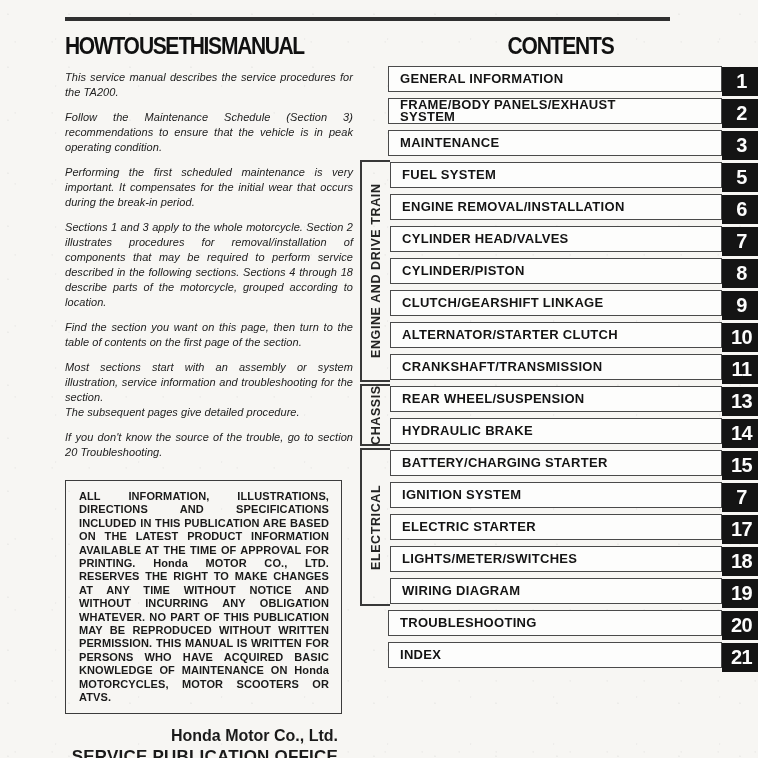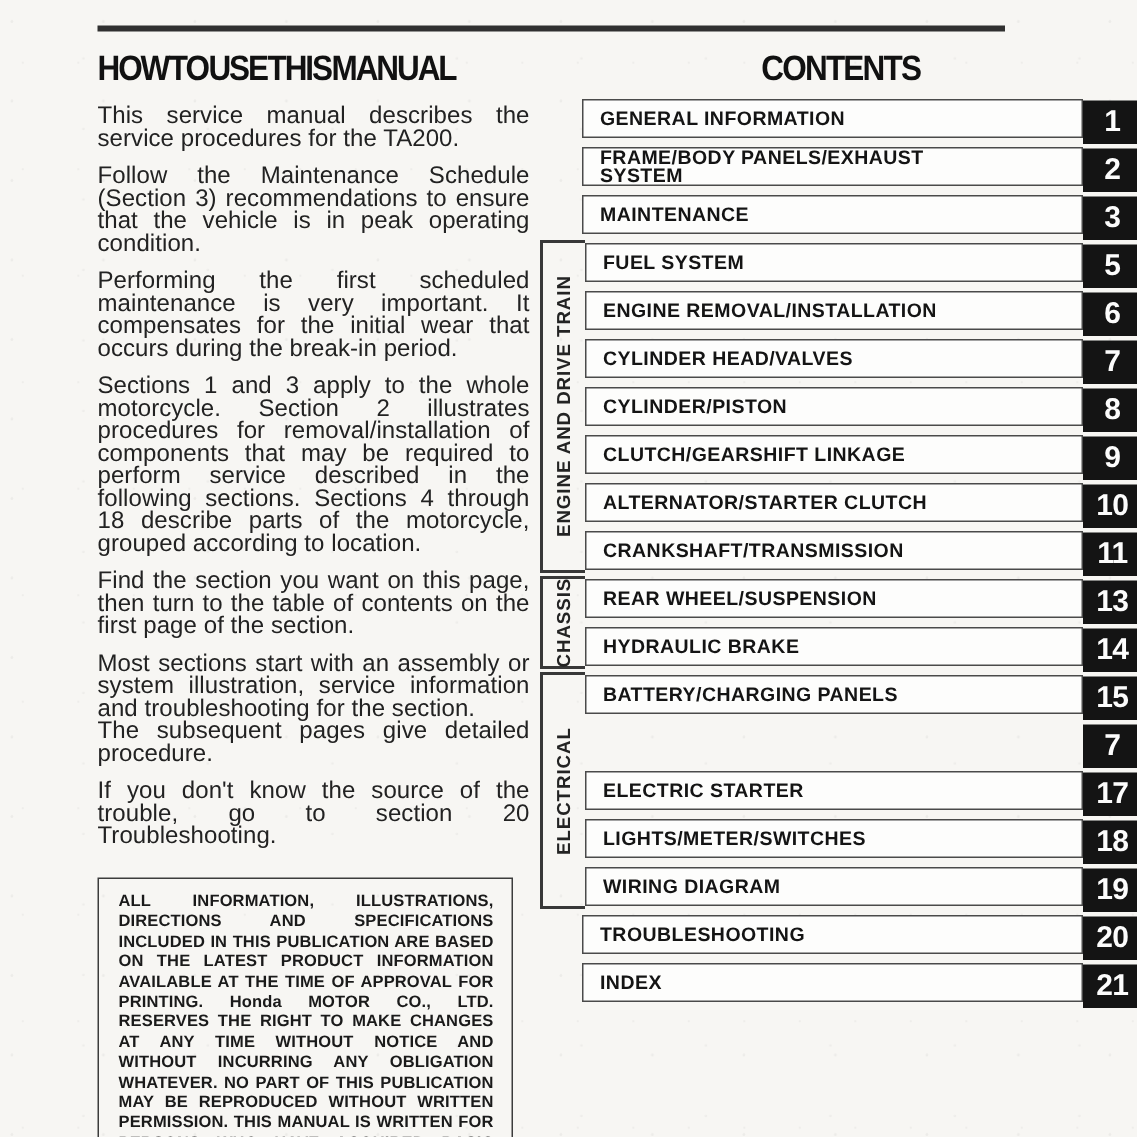--- a/index.html
+++ b/index.html
@@ -17,32 +17,32 @@
   .top-rule { position:absolute; left:65px; top:17px; width:605px; height:4px; background:#303030; }
 
   
   .left-col { position:absolute; left:65px; top:33px; width:288px; }
   .howto-title {
     margin:0 0 13px 0; font-size:21px; font-weight:bold;
     letter-spacing:-1.4px; word-spacing:-4px; color:#111;
     transform:scaleY(1.12); transform-origin:top left; white-space:nowrap;
   }
   .body-text p {
-    margin:0 0 10px 0; font-size:16px; line-height:15px;
-    text-align:justify; white-space:pre-line; letter-spacing:0.05px; color:#222;
+    margin:0 0 10px 0; font-size:11px; line-height:15px;
+    text-align:justify; white-space:pre-line; letter-spacing:0.05px; color:#222;font-style:italic;
   }
   .notice-box {
     width:250px; margin-top:20px; border:1.6px solid #3c3c3c; padding:9px 12px 8px 13px;
   }
   .notice-text {
     font-size:11px; font-weight:bold; line-height:13.4px;
     text-align:justify; letter-spacing:0.1px; color:#1a1a1a;
   }
   .signature { margin-top:13px; width:273px; text-align:right; font-weight:bold; color:#1a1a1a; }
-  .sig-company { font-size:10px; }
+  .sig-company { font-size:16px; }
   .sig-office  { font-size:17px; letter-spacing:0.2px; margin-top:2px; }
 
   
   .right-col { position:absolute; left:360px; top:33px; width:401px; }
   .contents-title {
     margin:0 0 9px 0; text-align:center; font-size:21px; font-weight:bold;
     letter-spacing:-1.2px; color:#111;
     transform:scaleY(1.12); transform-origin:top center;
   }
   .toc-section { display:flex; margin-bottom:6px; }
@@ -193,25 +193,28 @@
   </div>
         </div>
   </div>
       <div class="toc-section">
     <div class="toc-bracket has-group">
       <span class="vlabel">ELECTRICAL</span>
     </div>
     <div class="toc-rows">
           <div class="toc-row">
     <div class="label-box">
-      <span class="row-label">BATTERY/CHARGING PANELS</span>
+      <span class="row-label">BATTERY/CHARGING STARTER</span>
     </div>
     <div class="num-box">15</div>
   </div>
           <div class="toc-row">
+    <div class="label-box">
+      <span class="row-label">IGNITION SYSTEM</span>
+    </div>
     <div class="num-box">7</div>
   </div>
           <div class="toc-row">
     <div class="label-box">
       <span class="row-label">ELECTRIC STARTER</span>
     </div>
     <div class="num-box">17</div>
   </div>
           <div class="toc-row">
     <div class="label-box">

